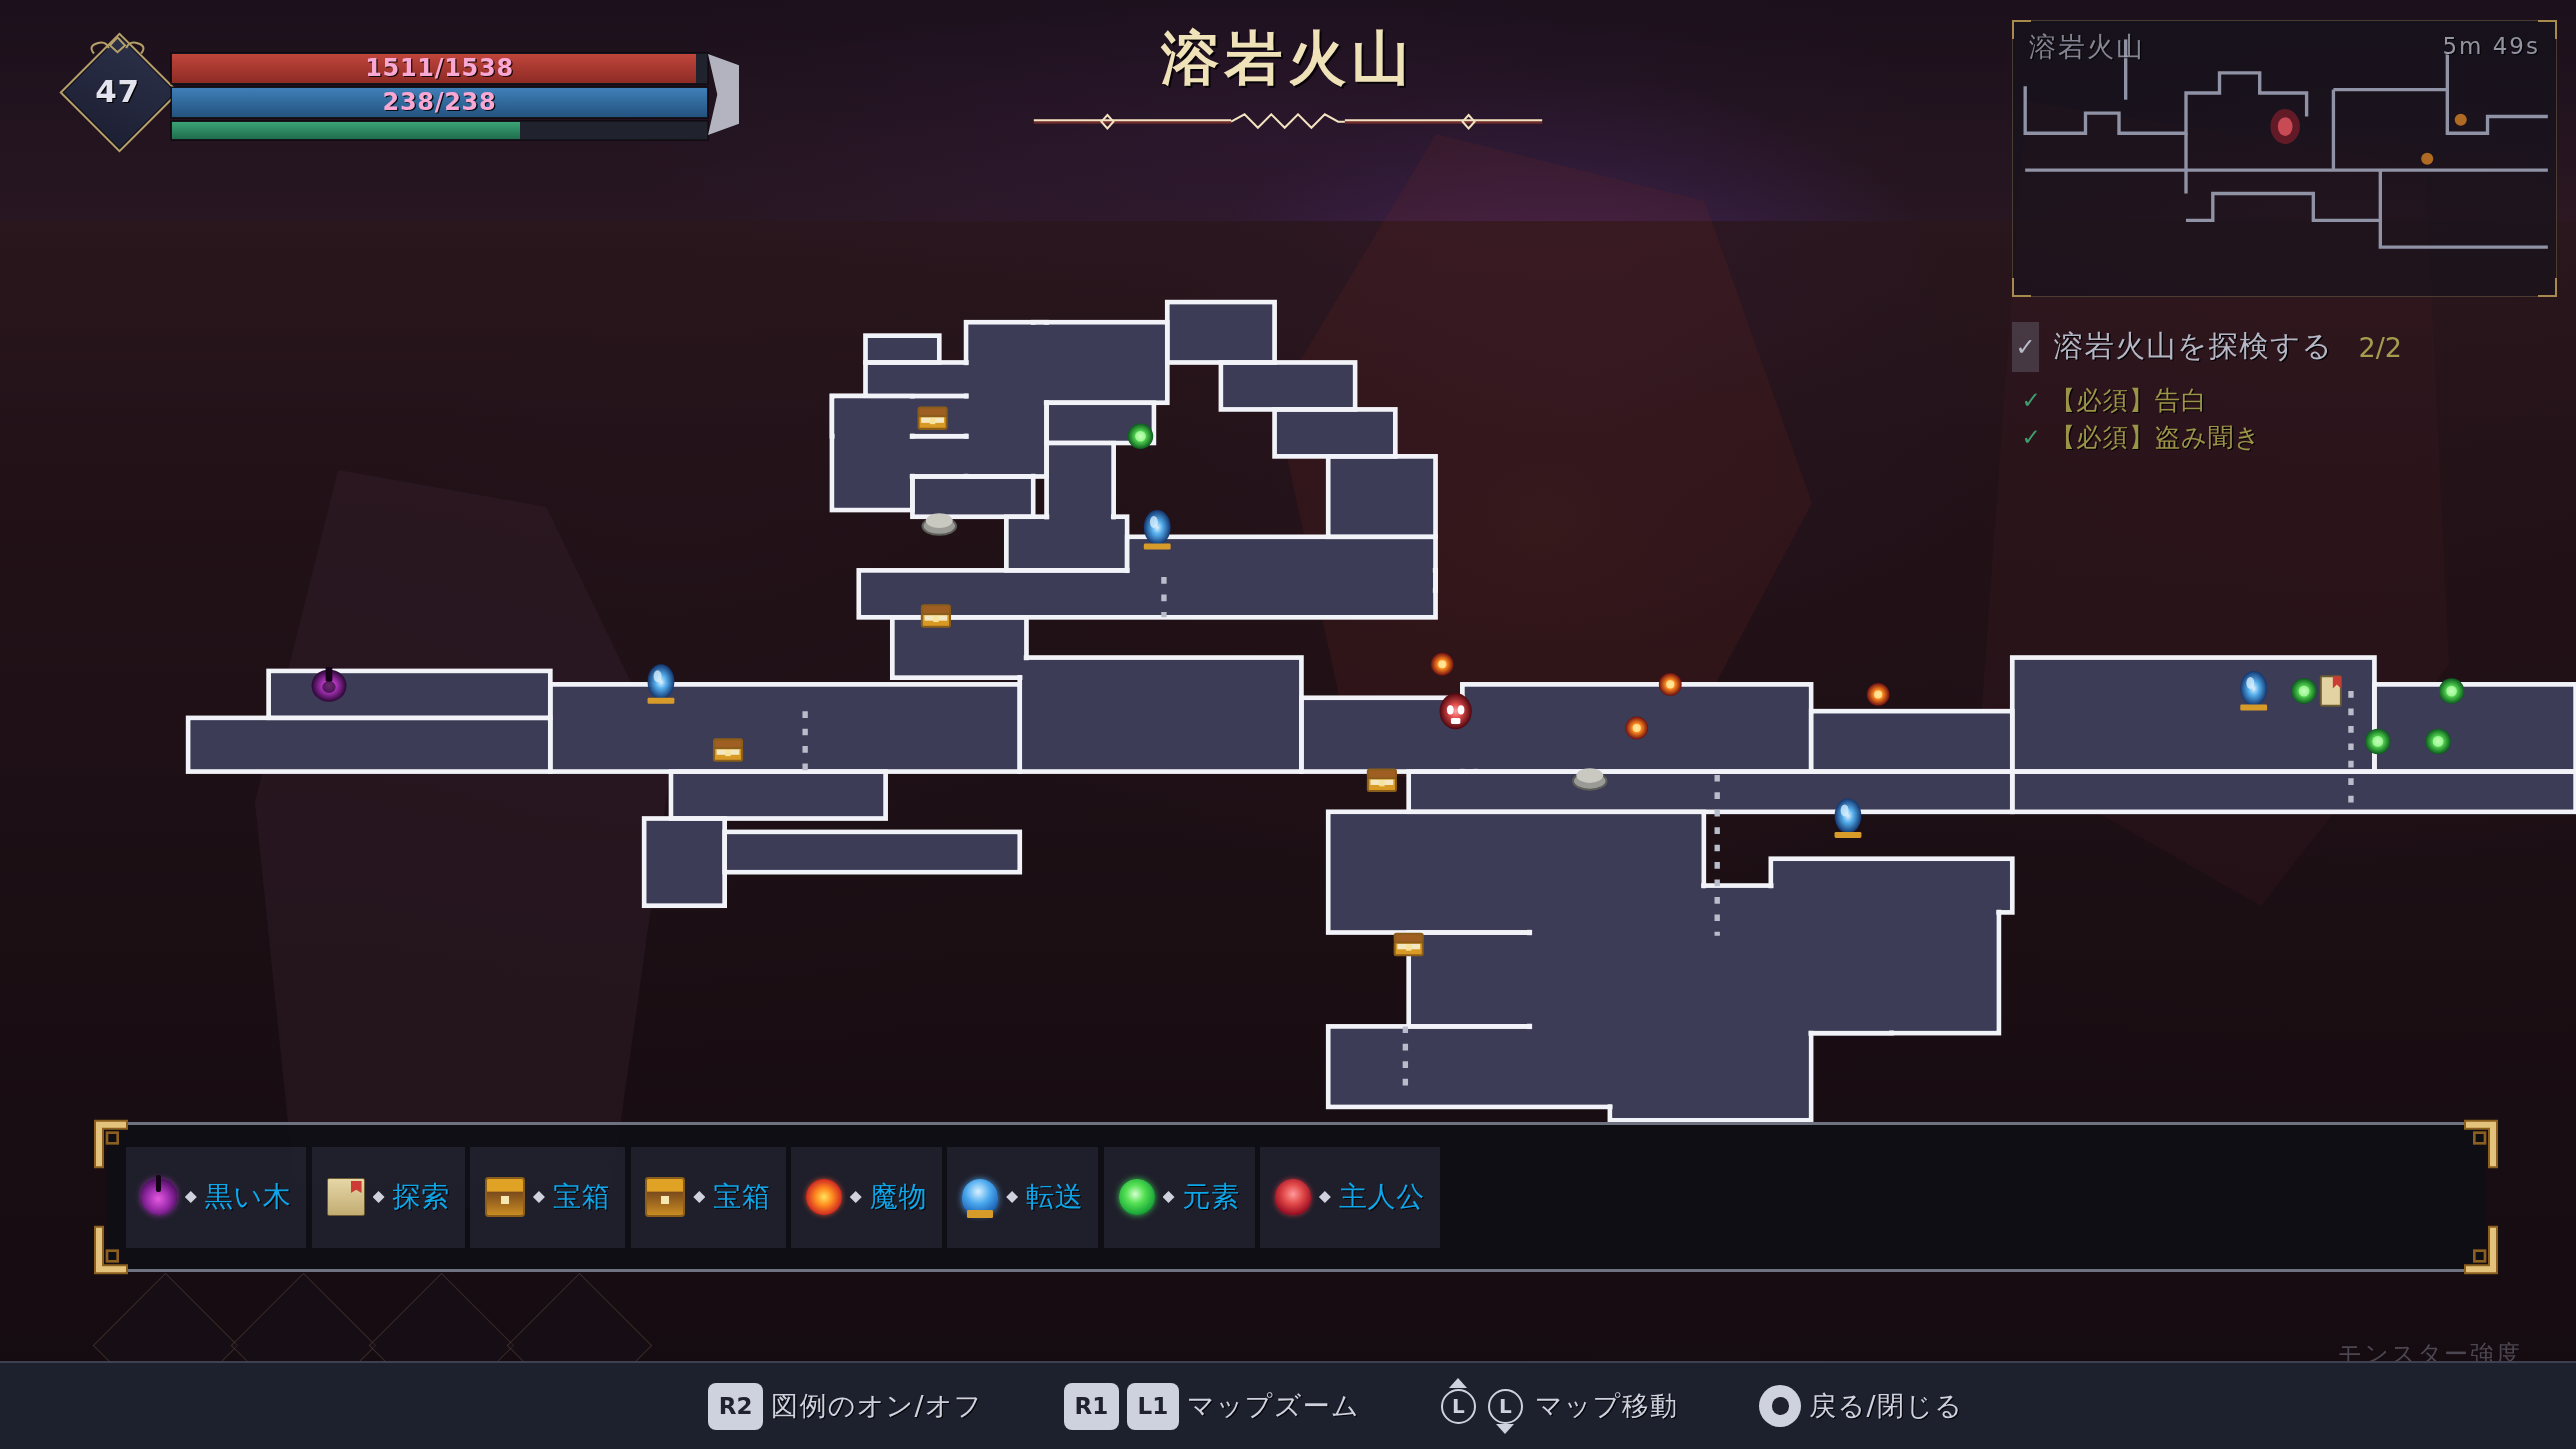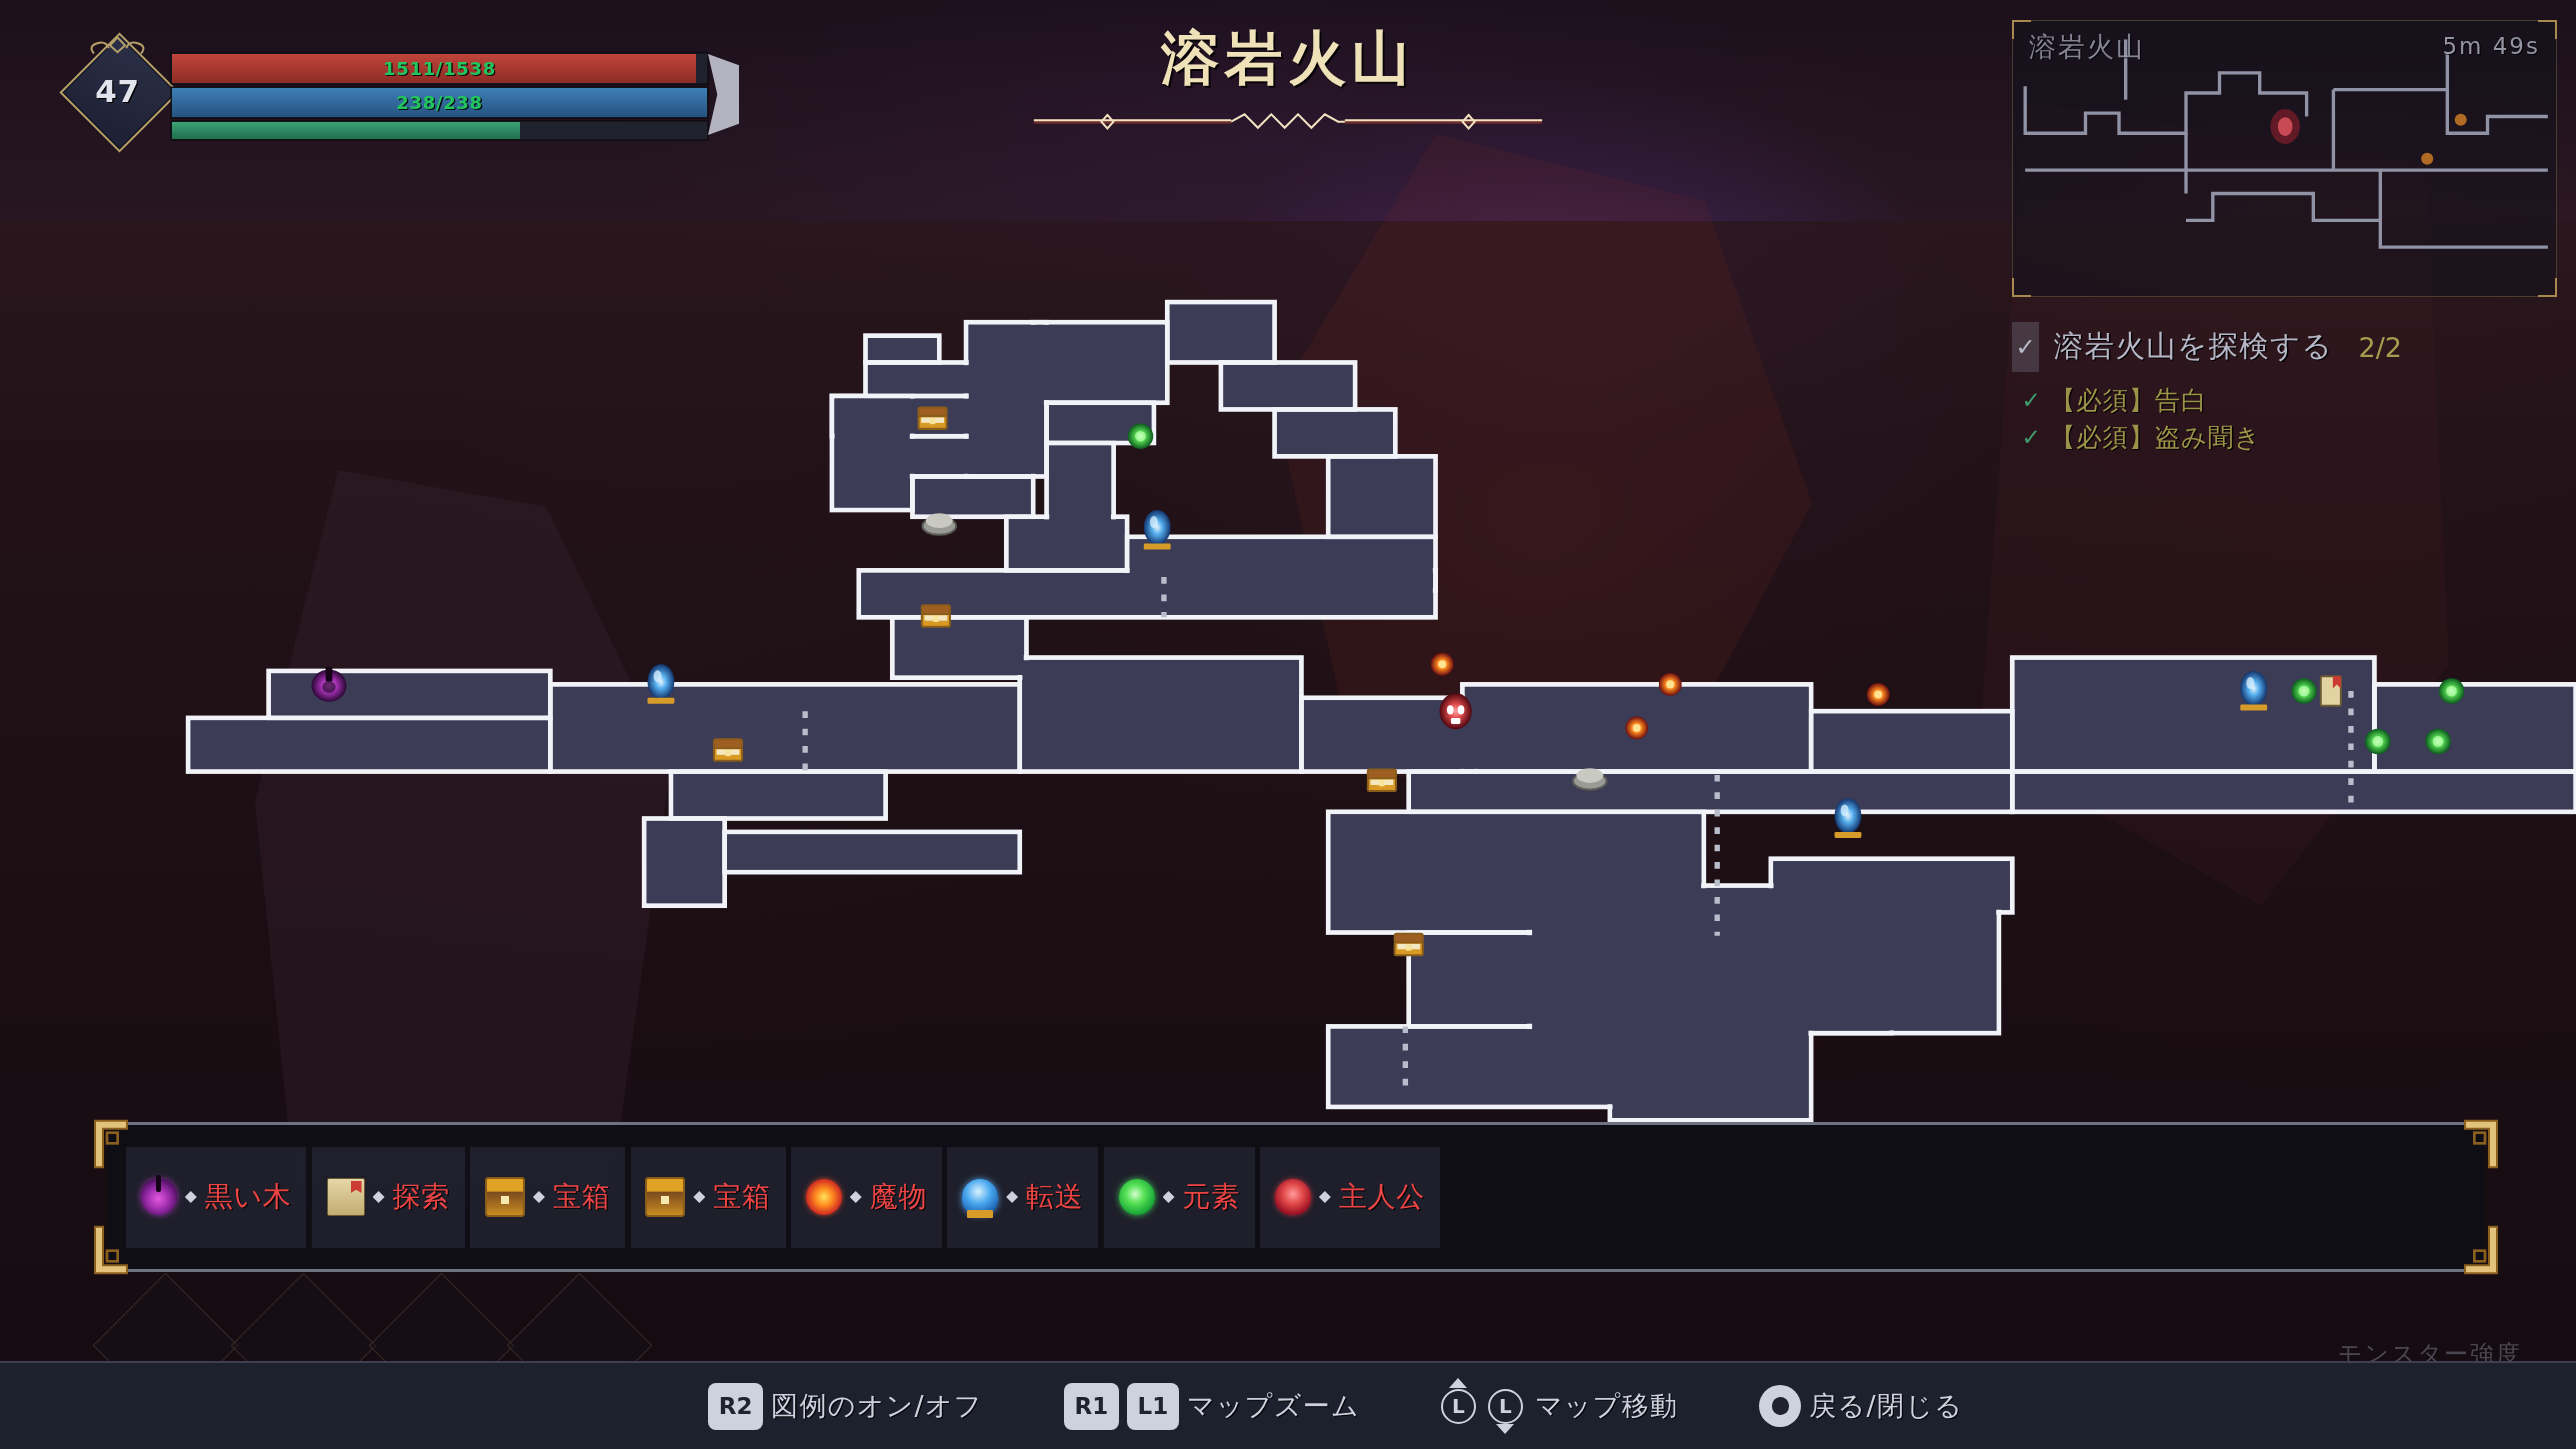--- a/index.html
+++ b/index.html
@@ -52,21 +52,21 @@
     font-size:31px;font-weight:bold;letter-spacing:0.7px;text-shadow:1.3px 1.3px 0 #000;}
   .bars{position:absolute;left:124px;top:25.5px;width:537px;}
   .bar{position:relative;height:29.5px;margin-bottom:2.7px;
     background:#20222e;border:1.3px solid #13151d;box-shadow:0 0 0 0.7px rgba(0,0,0,.6);}
   .bar .fill{position:absolute;left:0;top:0;bottom:0;}
   .bar.hp .fill{background:linear-gradient(180deg,#c0453b,#8d2b25);}
   .bar.mp .fill{background:linear-gradient(180deg,#3f7fb8,#24537f);}
   .bar.st{height:17.4px;}
   .bar.st .fill{background:linear-gradient(180deg,#3ba376,#1f6d4d);}
   .bar .txt{position:absolute;inset:0;display:flex;align-items:center;justify-content:center;
-    color:#22c55e;font-size:18px;font-weight:bold;text-shadow:1.3px 1.3px 0 rgba(0,0,0,.85);letter-spacing:0.7px;}
+    color:#f9a8d4;font-size:24px;font-weight:bold;text-shadow:1.3px 1.3px 0 rgba(0,0,0,.85);letter-spacing:0.7px;}
   .bar-cap{position:absolute;left:661px;top:27px;width:31px;height:81px;
     background:#cdd0dc;clip-path:polygon(0 0,100% 14%,100% 86%,0 100%,30% 50%);opacity:.85;}
 
   
   .title-wrap{position:absolute;left:0;top:20px;width:100%;text-align:center;}
   .title-text{color:#f0e2b8;font-size:58px;font-weight:bold;letter-spacing:5.4px;
     text-shadow:2px 2px 0 rgba(0,0,0,.8);}
   .title-rule{position:absolute;left:50%;top:113px;transform:translateX(-50%);width:510px;height:17.4px;}
 
   
@@ -109,21 +109,21 @@
   .lg-corner.bl{left:-14.8px;bottom:-6.7px;}
   .lg-corner.tr{right:-14.8px;top:-6.7px;transform:scaleX(-1);}
   .lg-corner.br{right:-14.8px;bottom:-6.7px;transform:scaleX(-1);}
   .lg-items{position:absolute;left:19px;top:21.5px;right:19px;bottom:21.5px;
     display:flex;align-items:stretch;gap:5.4px;}
   .lg-item{flex:0 0 auto;background:rgba(56,58,78,.40);display:flex;align-items:center;
     padding:0 14.8px;gap:8px;}
   .lg-icon{width:36px;height:36px;flex:0 0 auto;position:relative;}
   .lg-dot{width:12px;height:12px;flex:0 0 auto;background:#cfd2de;
     clip-path:polygon(50% 0,100% 50%,50% 100%,0 50%);}
-  .lg-label{color:#ef4444;font-size:28px;letter-spacing:0.7px;white-space:nowrap;
+  .lg-label{color:#0ea5e9;font-size:28px;letter-spacing:0.7px;white-space:nowrap;
     text-shadow:1.3px 1.3px 0 rgba(0,0,0,.9);}
 
   
   .ic-tree{background:radial-gradient(circle at 48% 55%,#e45ae0 0%,#a22fb0 38%,#5d1470 68%,#2a0734 100%);
     border-radius:46% 46% 52% 52%;box-shadow:0 0 6.7px rgba(200,60,220,.7);}
   .ic-tree:after{content:"";position:absolute;left:42%;top:-4px;width:14%;height:46%;
     background:#120416;border-radius:2px;}
   .ic-plat{align-self:center;width:31px;height:12px;background:linear-gradient(180deg,#b9bdcc,#6e7285);
     border:1.3px solid #2a2d3c;}
   .ic-scroll{background:linear-gradient(180deg,#e6d7a8,#c2ac72);border:1.3px solid #6b5a33;

